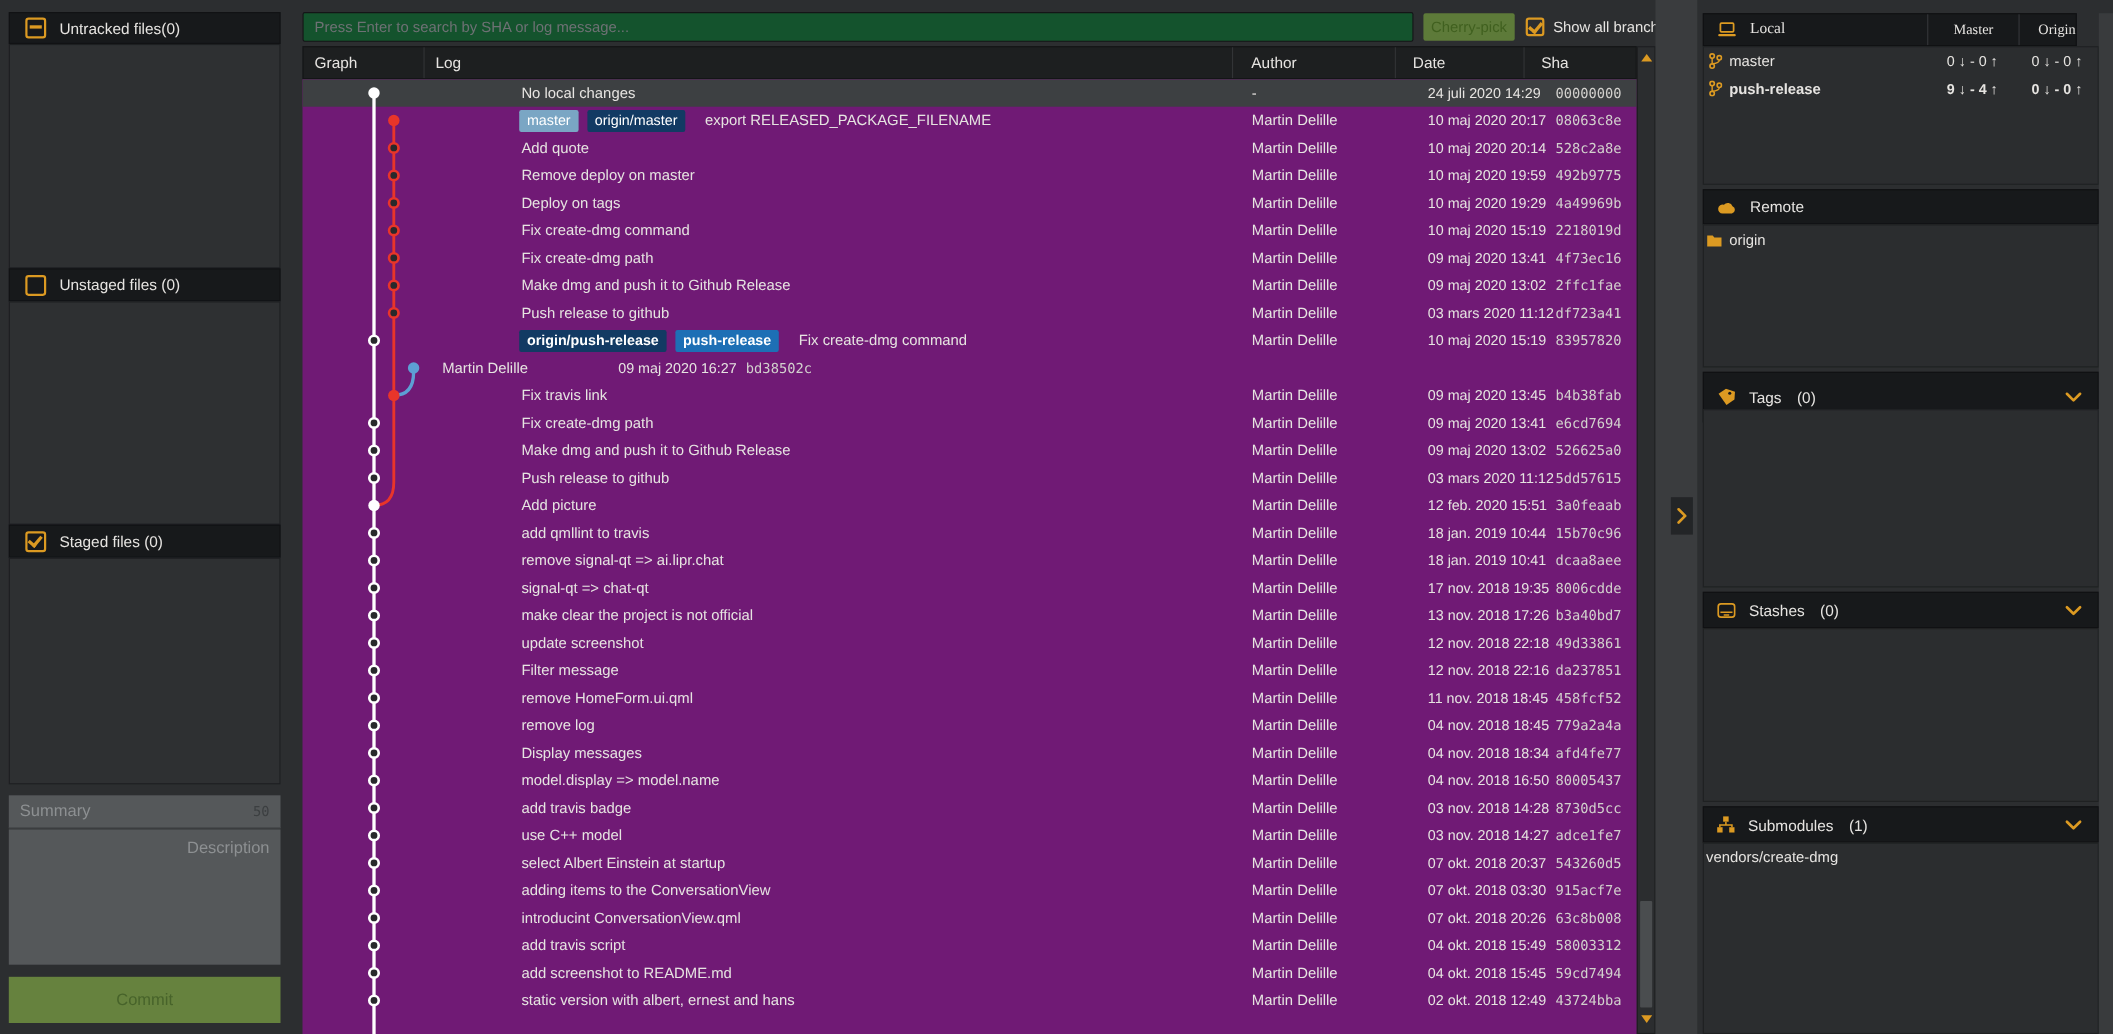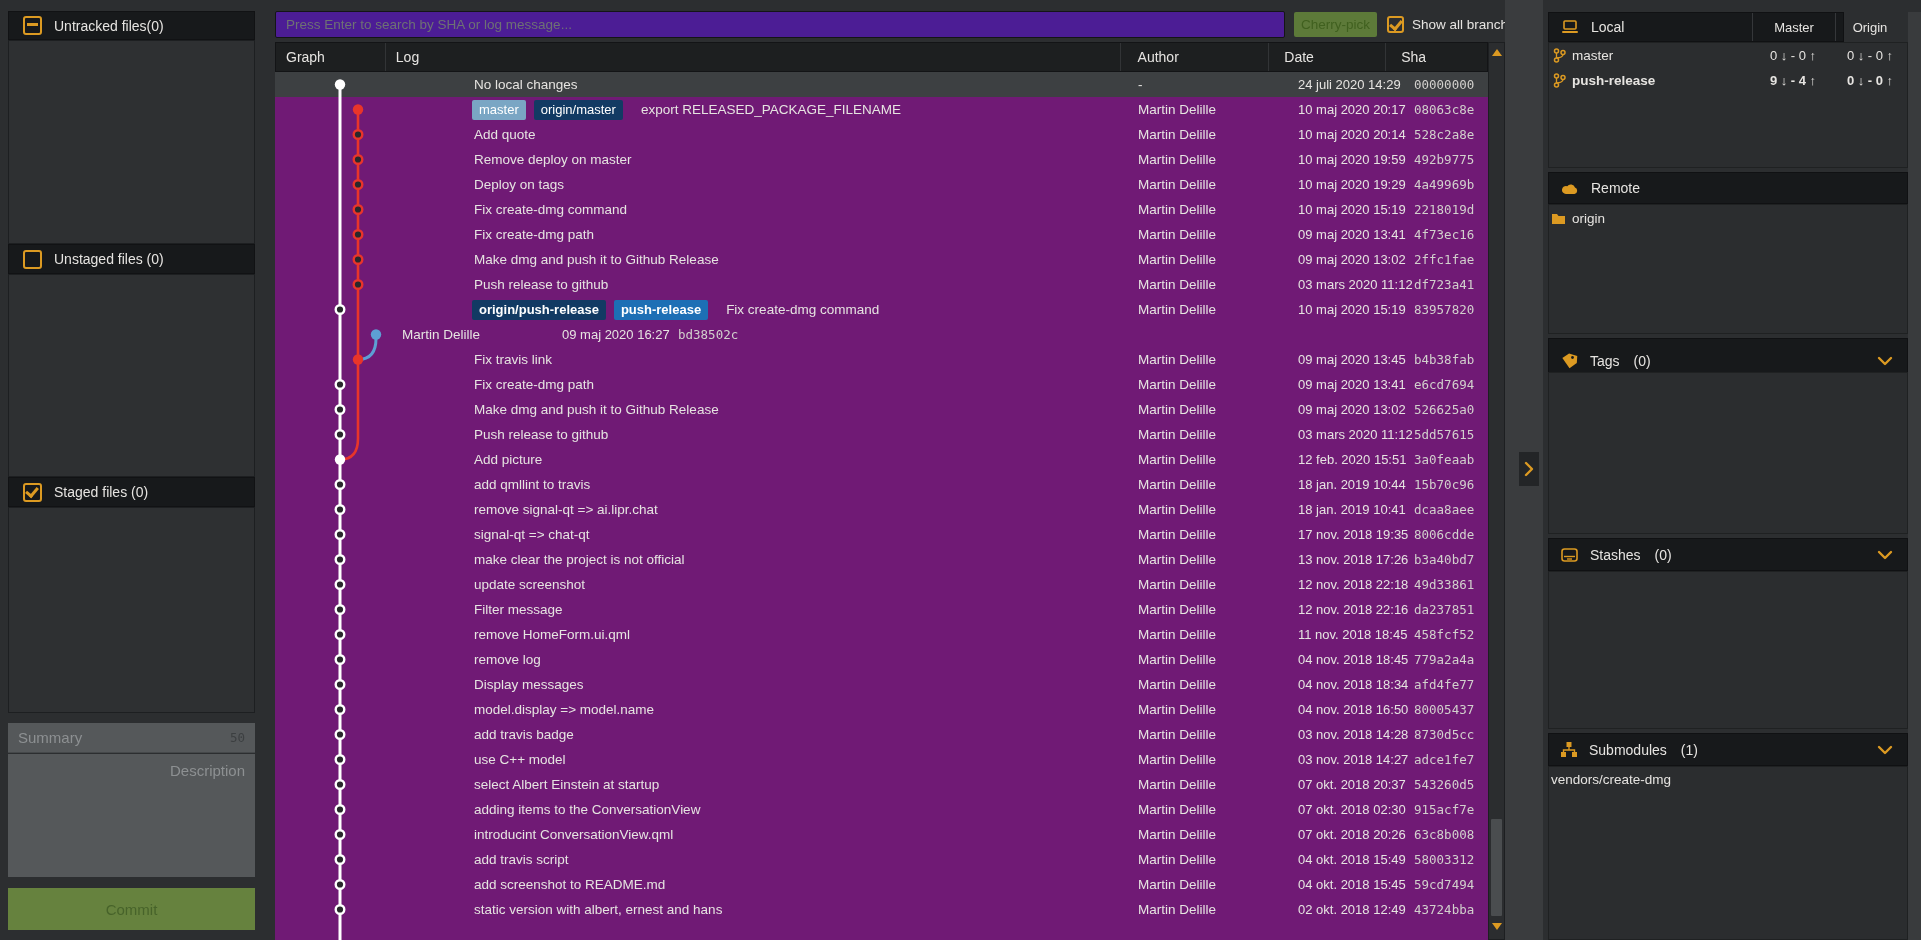--- a/index.html
+++ b/index.html
@@ -10,21 +10,21 @@
   
   .sec-header{background:#17191b;border:1px solid #111214;display:flex;align-items:center;gap:12px;padding-left:14px;box-sizing:border-box;}
   .sec-body{background:#2e3032;border:1px solid #1d1f21;box-sizing:border-box;}
   .cb{width:15px;height:15px;border:2px solid #dc9a22;border-radius:3px;position:relative;flex:0 0 auto;}
   .cb-partial::after{content:"";position:absolute;left:2px;right:2px;top:5px;height:3px;background:#dc9a22;}
   .cb-check::after{content:"";position:absolute;left:3px;top:0px;width:5px;height:9px;border:solid #dc9a22;border-width:0 3px 3px 0;transform:rotate(40deg);}
   .gray-field{background:#55585a;box-sizing:border-box;color:#8d9092;}
   .btn-olive{background:#66823e;color:#47632a;font-size:15px;display:flex;align-items:center;justify-content:center;box-sizing:border-box;}
 
   
-  .search{background:#4c1d95;border:1px solid #141517;border-radius:2px;color:#9a9da0;
+  .search{background:#14532d;border:1px solid #141517;border-radius:2px;color:#9a9da0;
     font-family:"Liberation Sans",sans-serif;font-size:13.5px;padding:0 10px;box-sizing:border-box;outline:none;width:100%;height:100%;}
   .search::placeholder{color:#6e7174;}
   .cherry{background:#5d7a39;color:#40601f;font-size:13.5px;border-radius:2px;display:flex;align-items:center;justify-content:center;}
   .showall{display:flex;align-items:center;gap:8px;color:#e6e4e1;font-size:13.5px;}
 
   
   .tbl-header{background:#1d1f20;border:1px solid #131416;box-sizing:border-box;display:flex;align-items:center;font-size:14px;color:#e6e4e1;}
   .tbl-header .hcell{height:100%;display:flex;align-items:center;box-sizing:border-box;border-right:1px solid #323436;}
   .rows-wrap{background:#701a75;overflow:hidden;}
   .lrow{height:25px;display:flex;align-items:center;font-size:13.5px;color:#e6e4e1;}
@@ -388,21 +388,21 @@
         <div class="cell-author">Martin Delille</div>
         <div class="cell-date">07 okt. 2018 20:37</div>
         <div class="cell-sha">543260d5</div>
       </div>
       <div class="lrow">
         <div class="cell-graph"></div>
         <div class="cell-log">
           <span class="logtext">adding items to the ConversationView</span>
         </div>
         <div class="cell-author">Martin Delille</div>
-        <div class="cell-date">07 okt. 2018 02:30</div>
+        <div class="cell-date">07 okt. 2018 03:30</div>
         <div class="cell-sha">915acf7e</div>
       </div>
       <div class="lrow">
         <div class="cell-graph"></div>
         <div class="cell-log">
           <span class="logtext">introducint ConversationView.qml</span>
         </div>
         <div class="cell-author">Martin Delille</div>
         <div class="cell-date">07 okt. 2018 20:26</div>
         <div class="cell-sha">63c8b008</div>
@@ -482,21 +482,21 @@
     <div class="tri-down" style="position:absolute;left:3px;top:880px;"></div>
   </div>
 
   <div class="abs gutter" style="left:1505px;top:0;width:38px;height:940px;"></div>
   <div class="abs collapse-btn" style="left:1519px;top:452px;width:20px;height:34px;">
     <svg width="12" height="16" viewBox="0 0 12 16">
       <polyline points="3,2 9,8 3,14" fill="none" stroke="#dc9a22" stroke-width="2.4" stroke-linecap="round" stroke-linejoin="round"></polyline>
     </svg>
   </div>
 
-  <div class="abs rp-header" style="left:1548px;top:12px;width:296px;height:30px;">
+  <div class="abs rp-header" style="left:1548px;top:12px;width:340px;height:30px;font-family:Liberation Serif, serif;">
     <span class="rp-ico">
       <svg width="18" height="14" viewBox="0 0 18 14">
           <rect x="3" y="1" width="12" height="8" rx="1" fill="none" stroke="#dc9a22" stroke-width="1.6"></rect>
           <rect x="1" y="11" width="16" height="2" rx="1" fill="#dc9a22"></rect>
         </svg>
     </span>
     <span>Local</span>
     <span class="bcount cnt-master" style="border-left:1px solid #35373a;border-right:1px solid #35373a;height:100%;display:flex;align-items:center;justify-content:center;">Master</span>
     <span class="bcount cnt-origin" style="height:100%;display:flex;align-items:center;justify-content:center;">Origin</span>
   </div>

